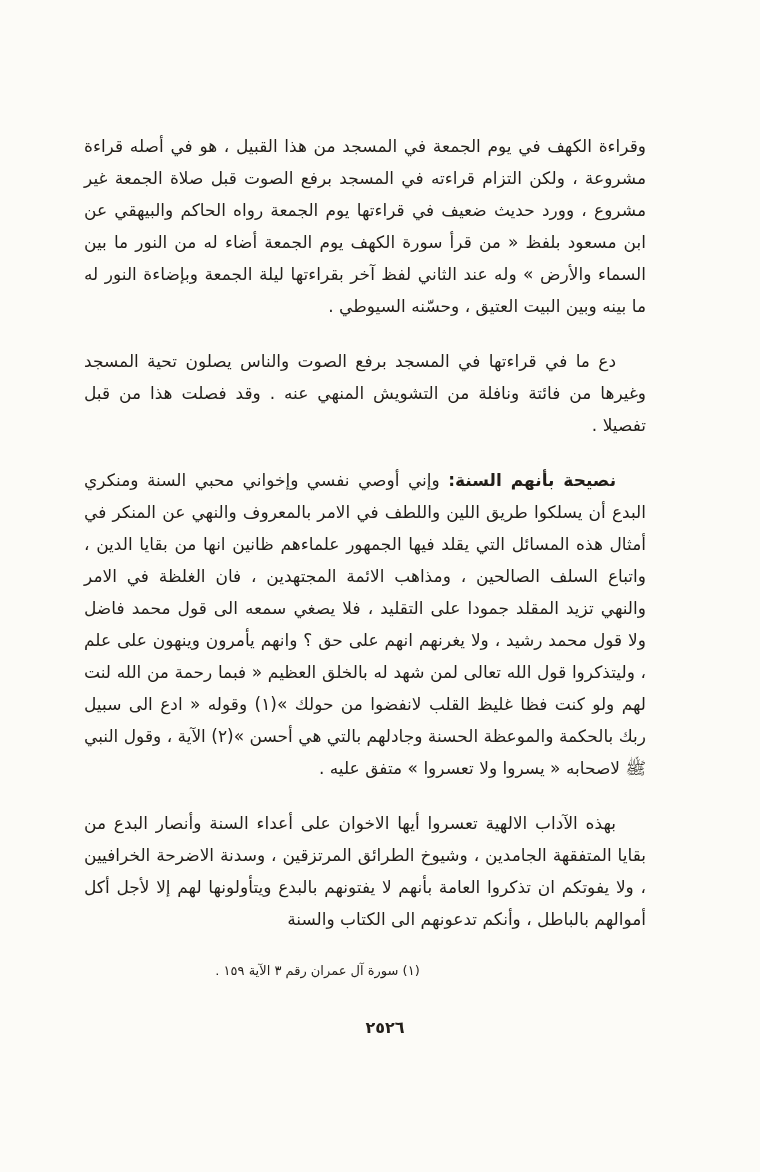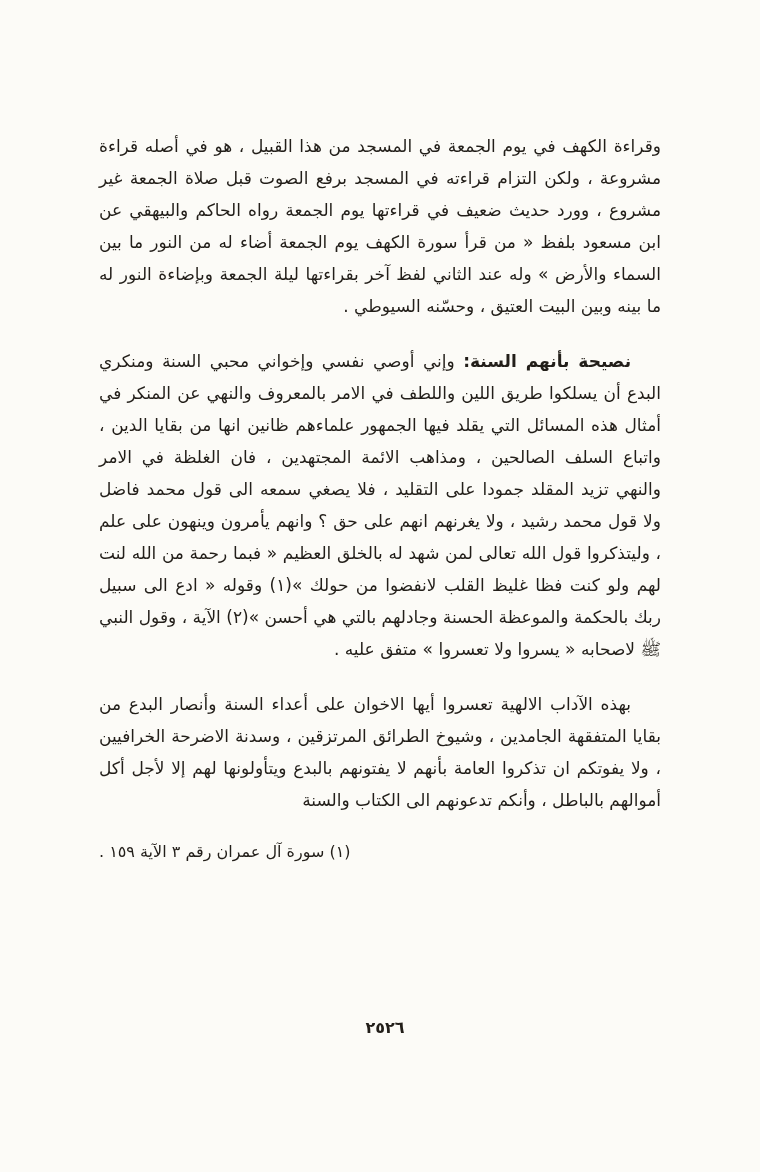--- a/index.html
+++ b/index.html
@@ -14,43 +14,43 @@
     margin: 0 auto;
     background: #fcfbf7;
     overflow: hidden;
     direction: rtl;
     font-family: "DejaVu Sans", sans-serif;
     color: #221e19;
   }
   .text-block {
     position: absolute;
     top: 130px;
-    right: 99px;
+    right: 114px;
     width: 562px;
     font-size: 17px;
     line-height: 32px;
     text-align: justify;
     text-justify: inter-word;
   }
   .para {
     margin: 0 0 23px 0;
     text-indent: 30px;
   }
   .para.no-indent {
     text-indent: 0;
   }
   .lead {
     font-weight: bold;
   }
   .footnotes {
     margin-top: 12px;
     margin-right: 95px;
-    font-size: 16px;
+    font-size: 13px;
     line-height: 25px;
-    text-align: left;
+    text-align: center;
   }
   .footnote {
     margin: 0;
     text-indent: 0;
   }
   .page-number {
     position: absolute;
     top: 1018px;
     left: 0;
     right: 0;
@@ -63,20 +63,21 @@
 </style>
 </head>
 <body>
 
 <div class="sheet">
 
   <main class="text-block">
 
     <p class="para no-indent">وقراءة الكهف في يوم الجمعة في المسجد من هذا القبيل ، هو في أصله قراءة مشروعة ، ولكن التزام قراءته في المسجد برفع الصوت قبل صلاة الجمعة غير مشروع ، وورد حديث ضعيف في قراءتها يوم الجمعة رواه الحاكم والبيهقي عن ابن مسعود بلفظ « من قرأ سورة الكهف يوم الجمعة أضاء له من النور ما بين السماء والأرض » وله عند الثاني لفظ آخر بقراءتها ليلة الجمعة وبإضاءة النور له ما بينه وبين البيت العتيق ، وحسّنه السيوطي .</p>
 
+    <p class="para">دع ما في قراءتها في المسجد برفع الصوت والناس يصلون تحية المسجد وغيرها من فائتة ونافلة من التشويش المنهي عنه . وقد فصلت هذا من قبل تفصيلا .</p>
 
     <p class="para">
       <strong class="lead">نصيحة بأنهم السنة:</strong>
       <span>وإني أوصي نفسي وإخواني محبي السنة ومنكري البدع أن يسلكوا طريق اللين واللطف في الامر بالمعروف والنهي عن المنكر في أمثال هذه المسائل التي يقلد فيها الجمهور علماءهم ظانين انها من بقايا الدين ، واتباع السلف الصالحين ، ومذاهب الائمة المجتهدين ، فان الغلظة في الامر والنهي تزيد المقلد جمودا على التقليد ، فلا يصغي سمعه الى قول محمد فاضل ولا قول محمد رشيد ، ولا يغرنهم انهم على حق ؟ وانهم يأمرون وينهون على علم ، وليتذكروا قول الله تعالى لمن شهد له بالخلق العظيم « فبما رحمة من الله لنت لهم ولو كنت فظا غليظ القلب لانفضوا من حولك »(١) وقوله « ادع الى سبيل ربك بالحكمة والموعظة الحسنة وجادلهم بالتي هي أحسن »(٢) الآية ، وقول النبي ﷺ لاصحابه « يسروا ولا تعسروا » متفق عليه .</span>
     </p>
 
     <p class="para">بهذه الآداب الالهية تعسروا أيها الاخوان على أعداء السنة وأنصار البدع من بقايا المتفقهة الجامدين ، وشيوخ الطرائق المرتزقين ، وسدنة الاضرحة الخرافيين ، ولا يفوتكم ان تذكروا العامة بأنهم لا يفتونهم بالبدع ويتأولونها لهم إلا لأجل أكل أموالهم بالباطل ، وأنكم تدعونهم الى الكتاب والسنة</p>
 
     <div class="footnotes">
       <p class="footnote">(١) سورة آل عمران رقم ٣ الآية ١٥٩ .</p>

